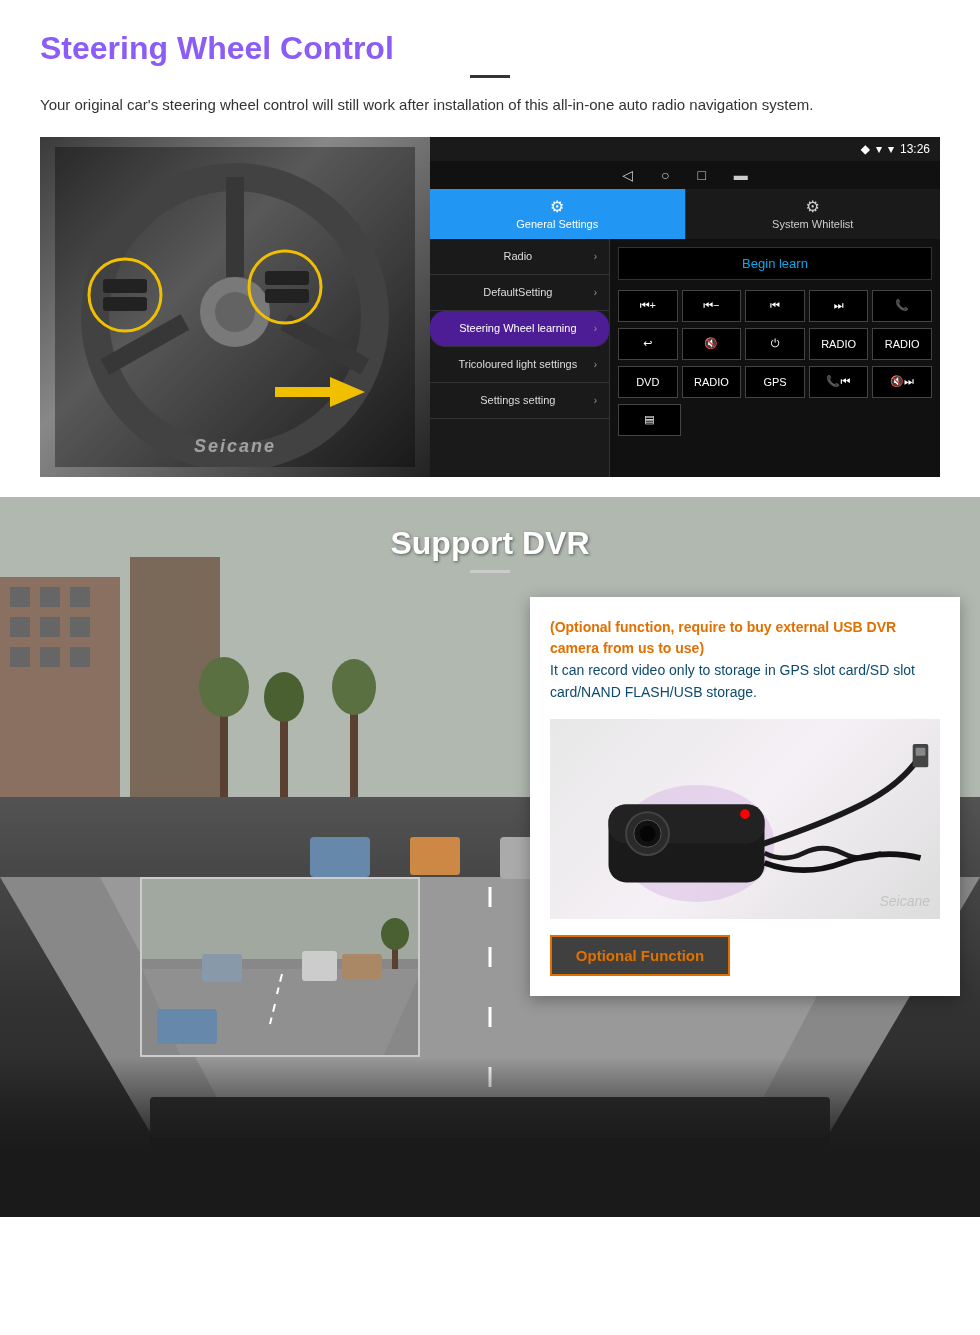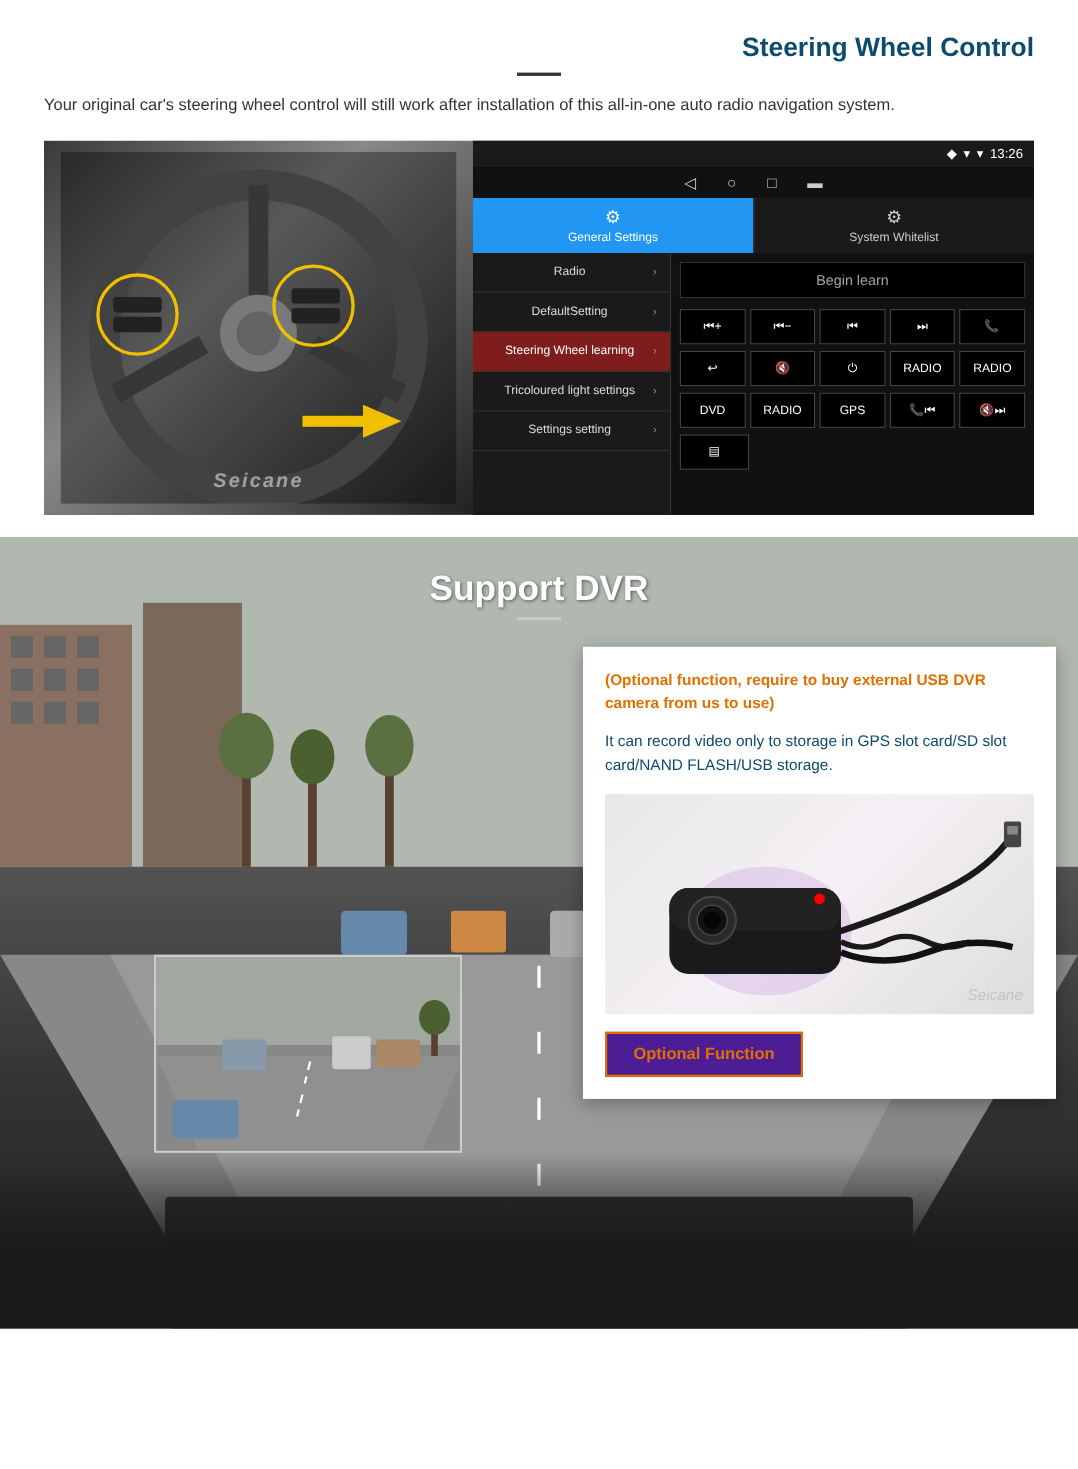--- a/index.html
+++ b/index.html
@@ -9,24 +9,24 @@
       background: #fff;
       overflow-x: hidden;
     }
 
     
     .section-steering {
       padding: 30px 40px 20px;
       background: #fff;
     }
     .section-title {
-      text-align: right;
-      font-size: 24px;
+      text-align: left;
+      font-size: 32px;
       font-weight: 900;
-      color: #0c4a6e;
+      color: #8b5cf6;
       margin-bottom: 8px;
     }
     .section-divider {
       width: 40px;
       height: 3px;
       background: #333;
       margin: 0 auto 16px;
     }
     .section-subtitle {
       font-size: 15px;
@@ -151,22 +151,23 @@
       display: flex;
       align-items: center;
       justify-content: space-between;
       padding: 8px 12px;
       color: #ddd;
       font-size: 11px;
       border-bottom: 1px solid #333;
       min-height: 36px;
     }
     .menu-item.active {
-      background: #7f1d1d;
+      background: #4c1d95;
       color: #fff;
+      border-radius: 15px;
     }
     .menu-item-text {
       flex: 1;
       text-align: center;
     }
     .menu-arrow {
       color: #999;
       font-size: 10px;
     }
 
@@ -175,21 +176,21 @@
       flex: 1;
       background: #111;
       display: flex;
       flex-direction: column;
       padding: 8px;
       gap: 6px;
     }
     .begin-learn-btn {
       background: #000;
       border: 1px solid #333;
-      color: #a3a3a3;
+      color: #0ea5e9;
       padding: 8px 16px;
       font-size: 13px;
       text-align: center;
       cursor: pointer;
       margin-bottom: 4px;
     }
     .control-grid {
       display: grid;
       grid-template-columns: repeat(5, 1fr);
       gap: 4px;
@@ -259,21 +260,20 @@
       background: #fff;
       padding: 20px;
       z-index: 5;
       box-shadow: 0 4px 15px rgba(0,0,0,0.3);
     }
     .dvr-optional-note {
       color: #e07000;
       font-size: 14px;
       font-weight: bold;
       line-height: 1.5;
-      margin-bottom: 12px;
     }
     .dvr-description {
       color: #0c4a6e;
       font-size: 14px;
       line-height: 1.6;
       margin-bottom: 16px;
     }
     .dvr-camera-img {
       width: 100%;
       height: 200px;
@@ -290,21 +290,21 @@
       bottom: 10px;
       right: 10px;
       color: rgba(150,150,150,0.4);
       font-size: 14px;
       font-style: italic;
     }
     .optional-function-btn {
       display: block;
       width: 180px;
       padding: 10px 16px;
-      background: #4c1d95;
+      background: #404040;
       border: 2px solid #e07000;
       color: #e07000;
       font-size: 15px;
       font-weight: 600;
       text-align: center;
       cursor: pointer;
     }
 
     
     .dvr-thumbnail {

